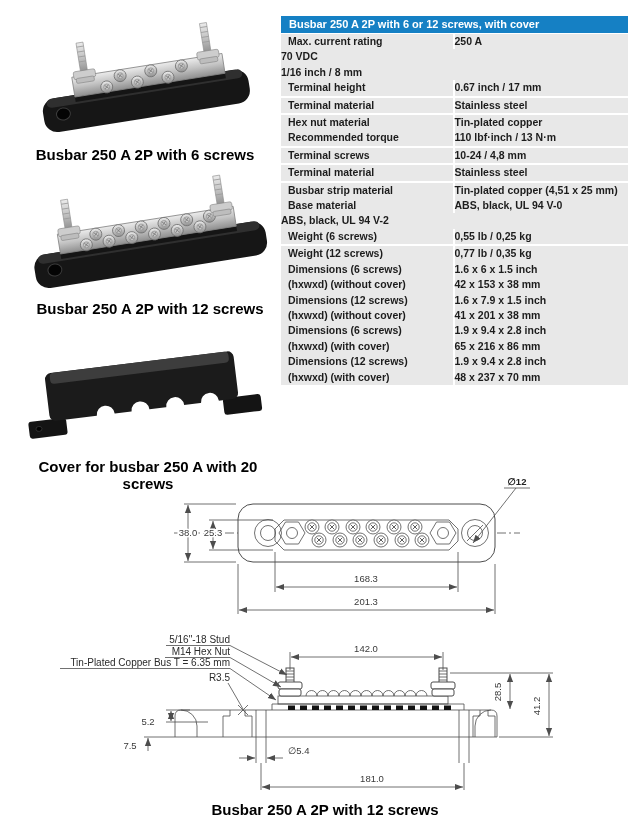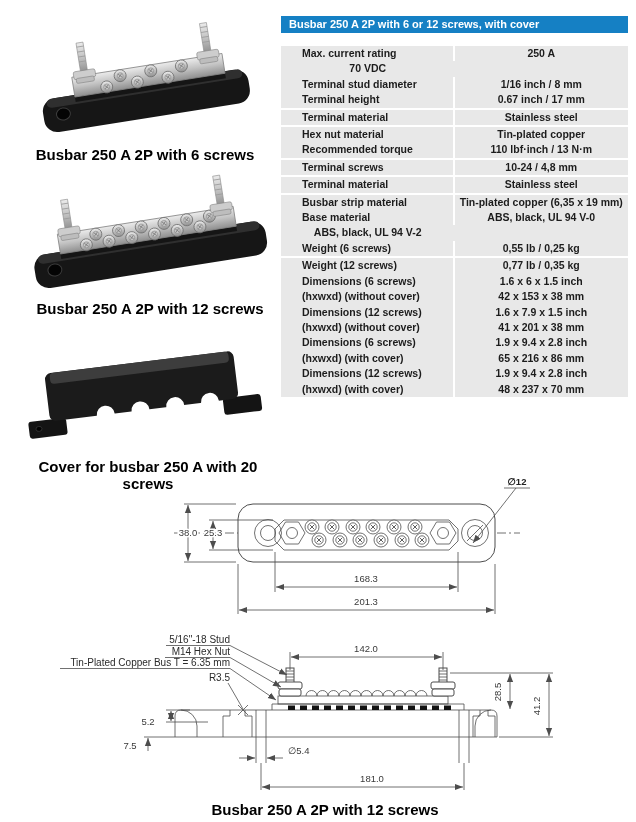--- a/index.html
+++ b/index.html
@@ -2,26 +2,26 @@
 <html><head>
 <meta charset="utf-8">
 <style>
   html,body{margin:0;padding:0;background:#fff;}
   #page{position:relative;width:636px;height:822px;background:#fff;overflow:hidden;
         font-family:"Liberation Sans",sans-serif;color:#1c1c1c;}
   .abs{position:absolute;}
   
   .spec-table{left:281px;top:16px;width:347px;}
   .spec-header{background:var(--blue,#1580c4);color:#fff;font-size:11px;font-weight:600;
-               height:17px;line-height:17px;padding-left:8px;margin-bottom:13px;}
+               height:17px;line-height:17px;padding-left:8px;margin-bottom:1px;}
   .spec-group{margin-bottom:2px;}
   .spec-row{display:flex;background:#e8e8e8;}
   .spec-row .cell{font-size:10.5px;font-weight:600;line-height:15.4px;white-space:pre-line;}
-  .spec-row .lab{width:50%;box-sizing:border-box;padding-left:21px;border-right:2px solid #fff;}
-  .spec-row .val{width:50%;text-align:center;}
+  .spec-row .lab{width:50%;box-sizing:border-box;padding-left:7px;border-right:2px solid #fff;}
+  .spec-row .val{width:50%;}
   
   .cap{font-size:15px;font-weight:bold;text-align:center;color:#000;}
   
   .dwg text{font-size:9.5px;fill:#3a3a3a;font-family:"Liberation Sans",sans-serif;}
   .dwg .lbl{font-size:10px;fill:#2b2b2b;}
   .dwg .bold{font-weight:bold;fill:#222;}
   .dwg line,.dwg path,.dwg rect,.dwg circle,.dwg polygon,.dwg ellipse{vector-effect:none;}
   .thin{stroke:#4d4d4d;stroke-width:0.8;fill:none;}
   .thin2{stroke:#4d4d4d;stroke-width:1;fill:#fff;}
   .halo{paint-order:stroke;stroke:#fff;stroke-width:3px;}
@@ -125,21 +125,20 @@
 
     <div class="spec-group">
       <div class="spec-row">
         <div class="cell lab">Max. current rating</div>
         <div class="cell val">250 A</div>
       </div>
       <div class="spec-row">
         <div class="cell val">70 VDC</div>
       </div>
       <div class="spec-row">
-        <div class="cell lab">Terminal stud diameter</div>
         <div class="cell val">1/16 inch / 8 mm</div>
       </div>
       <div class="spec-row">
         <div class="cell lab">Terminal height</div>
         <div class="cell val">0.67 inch / 17 mm</div>
       </div>
     </div>
 
     <div class="spec-group">
       <div class="spec-row">
@@ -169,21 +168,21 @@
     <div class="spec-group">
       <div class="spec-row">
         <div class="cell lab">Terminal material</div>
         <div class="cell val">Stainless steel</div>
       </div>
     </div>
 
     <div class="spec-group">
       <div class="spec-row">
         <div class="cell lab">Busbar strip material</div>
-        <div class="cell val">Tin-plated copper (6,35 x 19 mm)</div>
+        <div class="cell val">Tin-plated copper (4,51 x 25 mm)</div>
       </div>
       <div class="spec-row">
         <div class="cell lab">Base material</div>
         <div class="cell val">ABS, black, UL 94 V-0</div>
       </div>
       <div class="spec-row">
         <div class="cell val">ABS, black, UL 94 V-2</div>
       </div>
       <div class="spec-row">
         <div class="cell lab">Weight (6 screws)</div>

